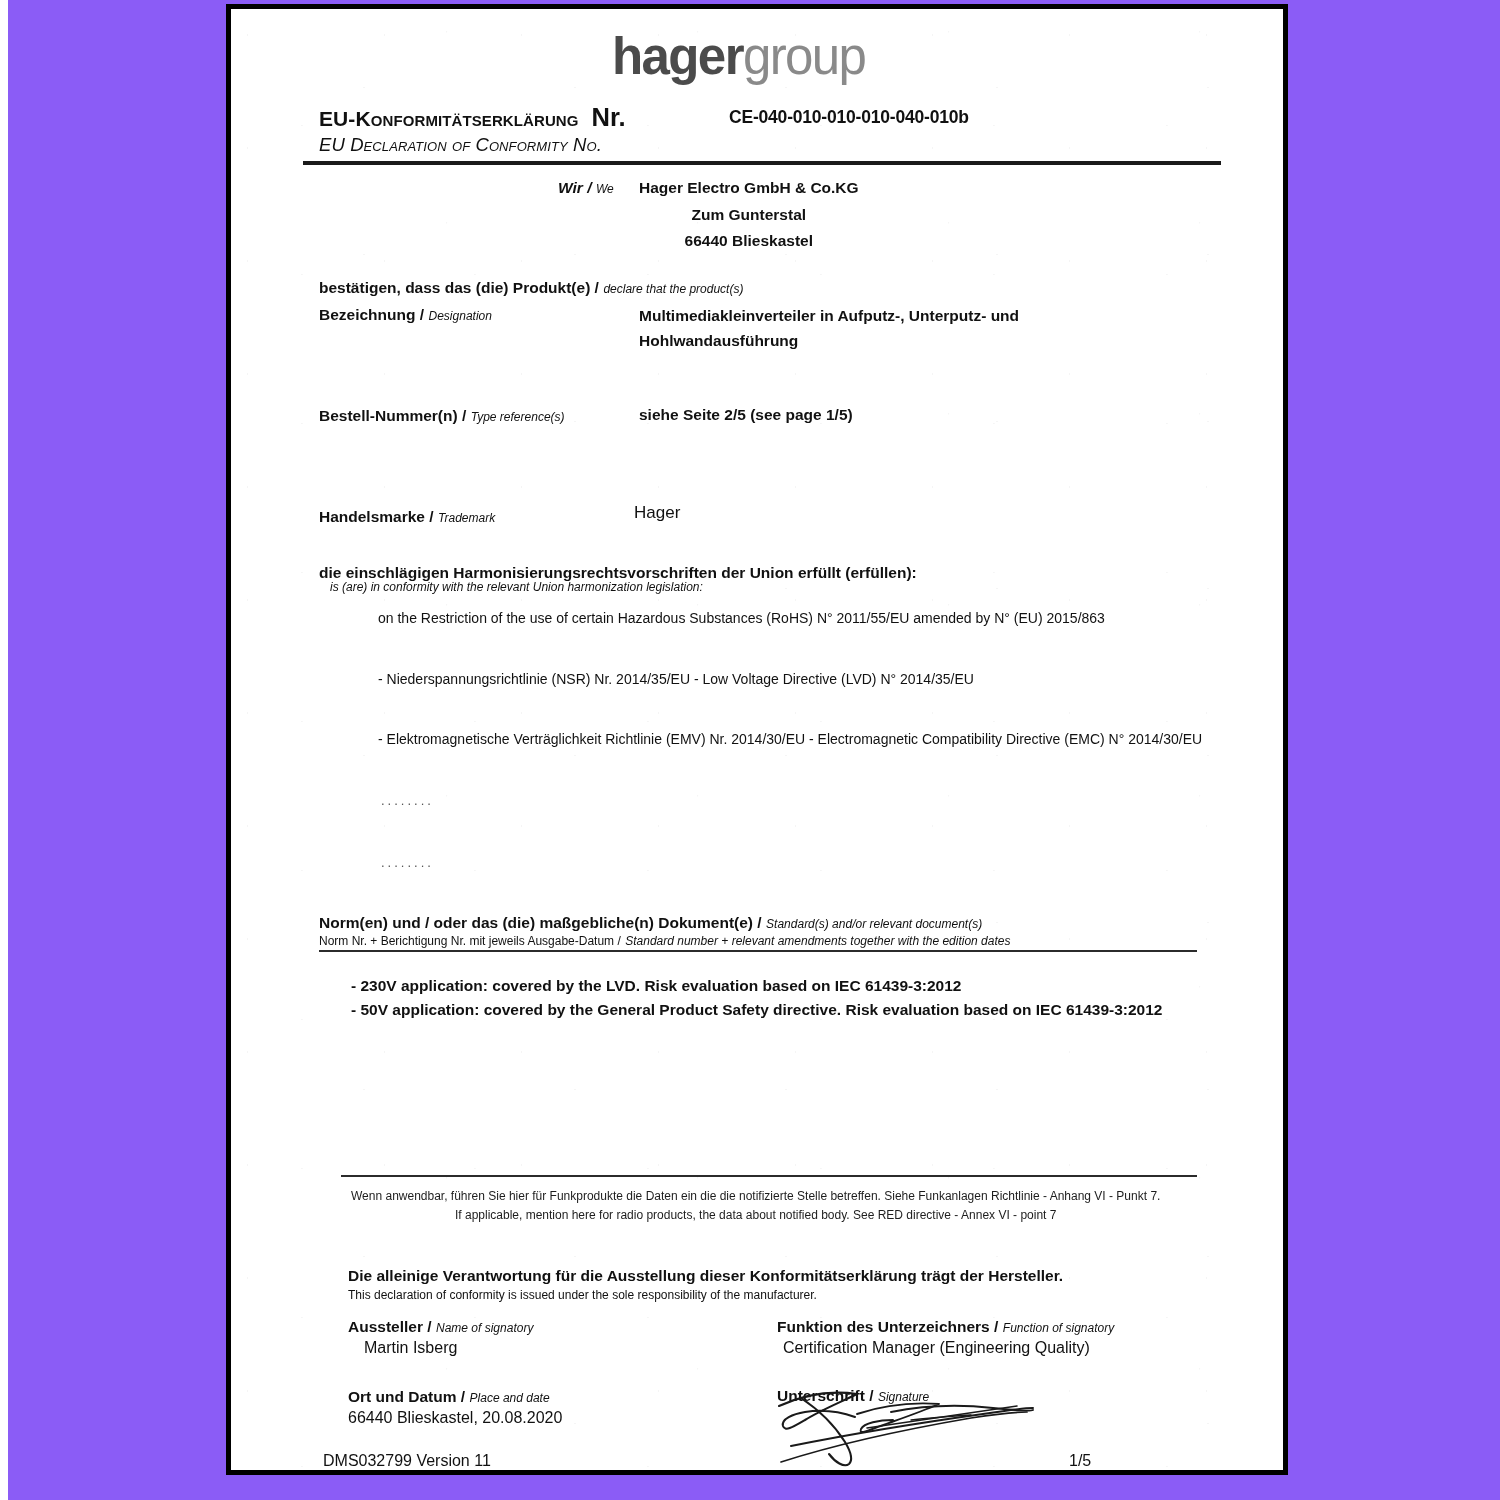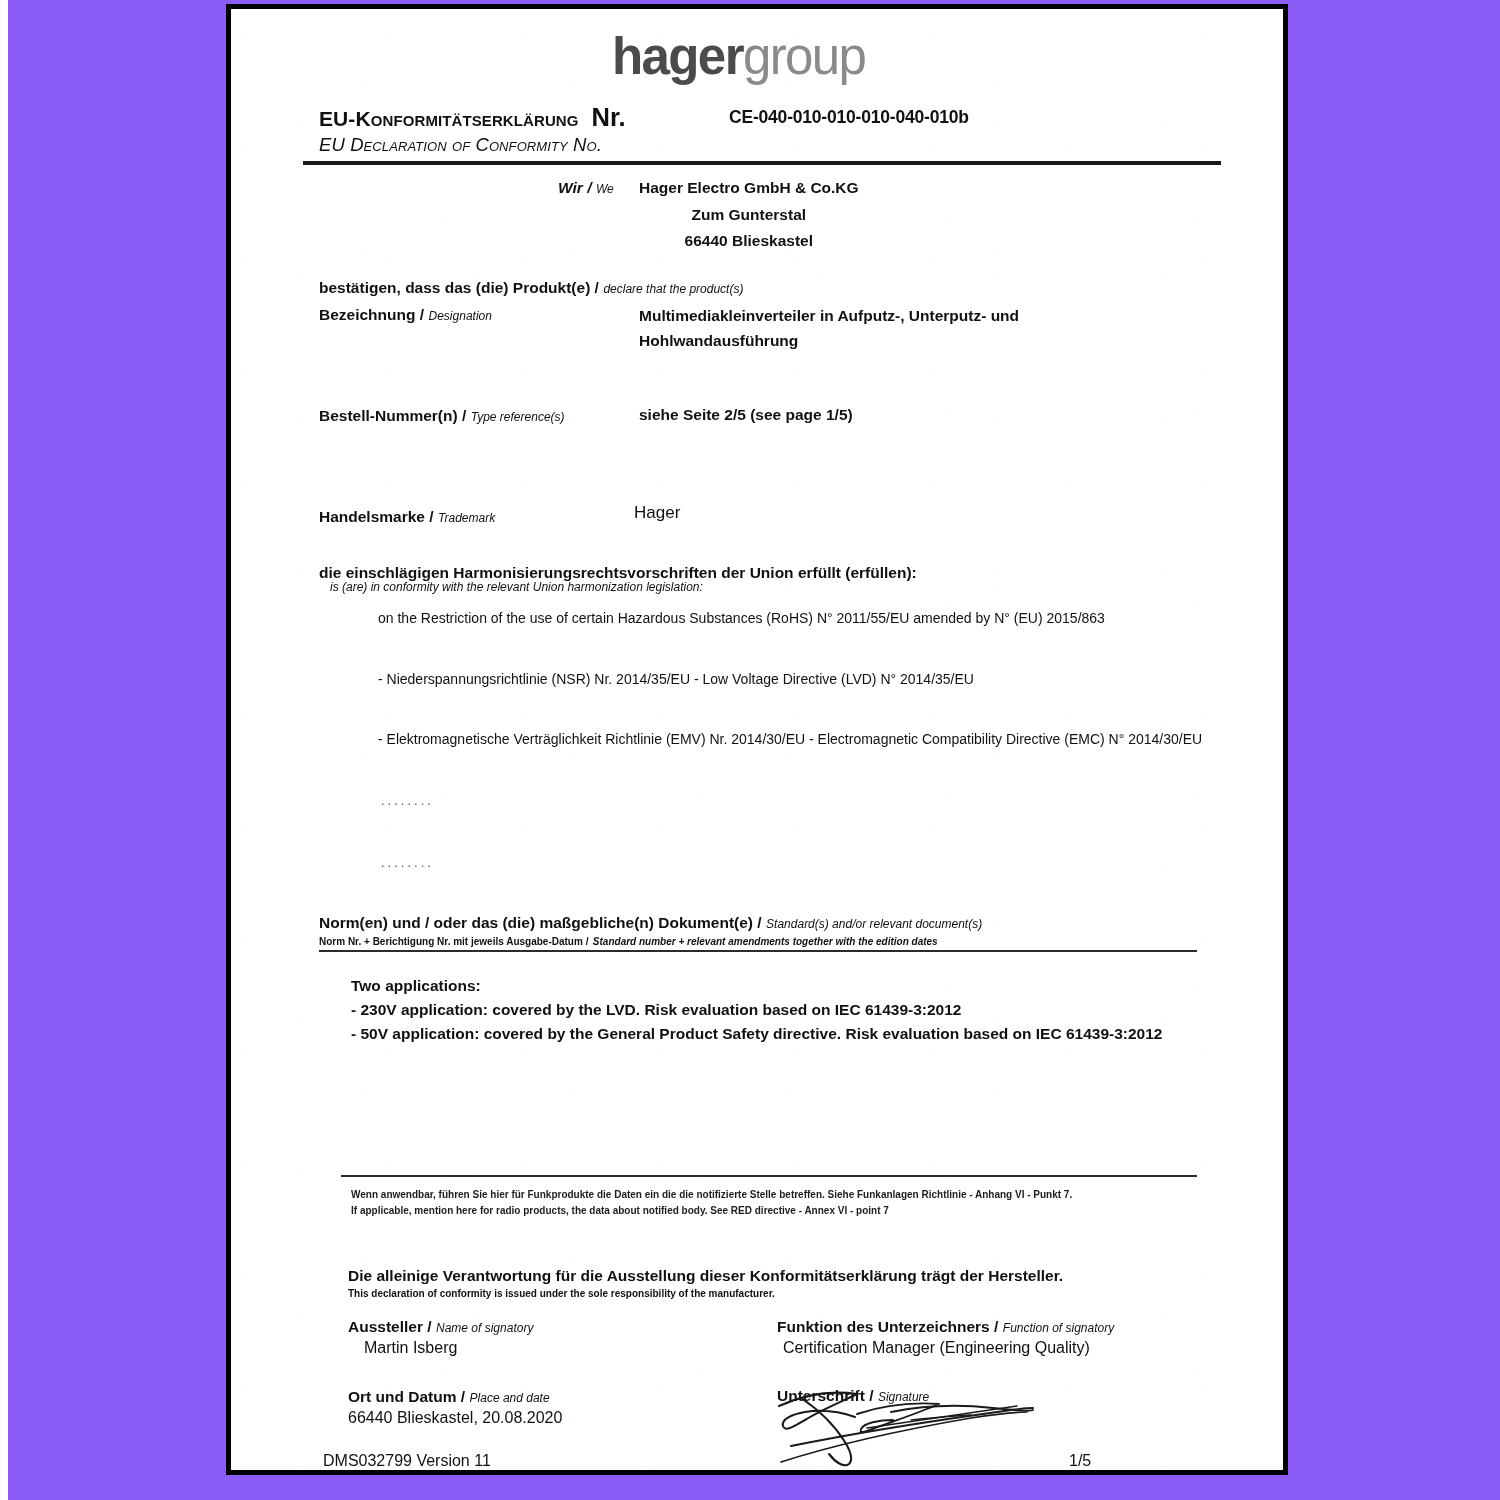--- a/index.html
+++ b/index.html
@@ -127,23 +127,24 @@
   .val-plain {
     font-size: 17px;
     font-weight: normal;
   }
   .body-sm {
     font-size: 14px;
     font-weight: normal;
     line-height: 1.45;
   }
   .micro {
-    font-size: 10px;
-    font-weight: bold;
+    font-size: 12px;
+    font-weight: normal;
     line-height: 1.55;
+    text-align: center;
   }
 
   
   .wir-label {
     position: absolute;
     left: 327px;
     top: 170px;
     white-space: nowrap;
   }
   .addr {
@@ -394,21 +395,20 @@
         <span class="lbl-de">Norm(en) und / oder das (die) maßgebliche(n) Dokument(e) /</span>
         <span class="lbl-en">Standard(s) and/or relevant document(s)</span>
       </div>
       <div class="norm-sub">
         <span class="micro">Norm Nr. + Berichtigung Nr. mit jeweils Ausgabe-Datum /</span>
         <span class="micro ital">Standard number + relevant amendments together with the edition dates</span>
       </div>
       <div class="rule-thin" style="left:88px; top:941px; width:878px;"></div>
 
       <div class="apps">
-        <div class="val-bold">Two applications:</div>
         <div class="val-bold">- 230V application: covered by the LVD. Risk evaluation based on IEC 61439-3:2012</div>
         <div class="val-bold">- 50V application: covered by the General Product Safety directive. Risk evaluation based on IEC 61439-3:2012</div>
       </div>
 
       <div class="rule-thin" style="left:110px; top:1166px; width:856px; height:2px;"></div>
       <div class="radio-note">
         <div class="micro">Wenn anwendbar, führen Sie hier für Funkprodukte die Daten ein die die notifizierte Stelle betreffen. Siehe Funkanlagen Richtlinie - Anhang VI - Punkt 7.</div>
         <div class="micro">If applicable, mention here for radio products, the data about notified body. See RED directive - Annex VI - point 7</div>
       </div>
 

